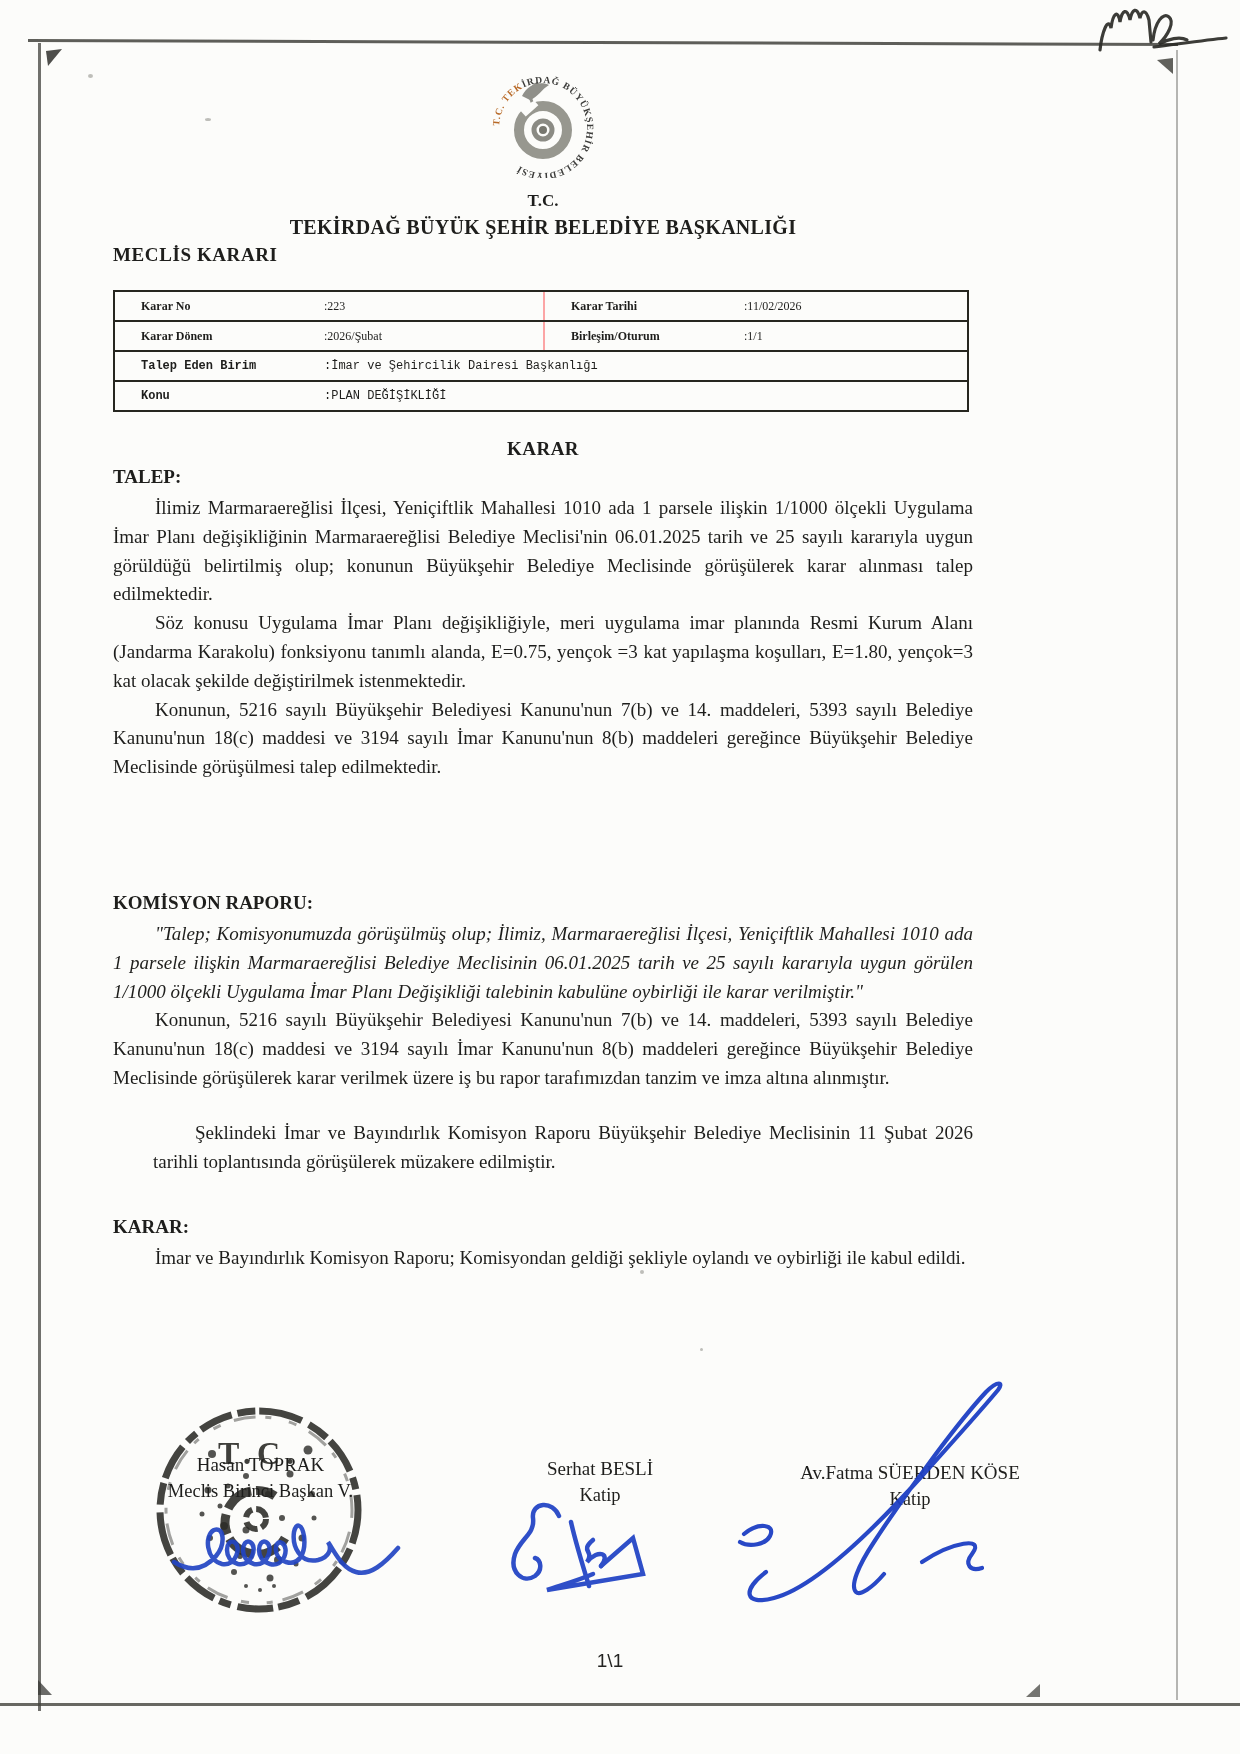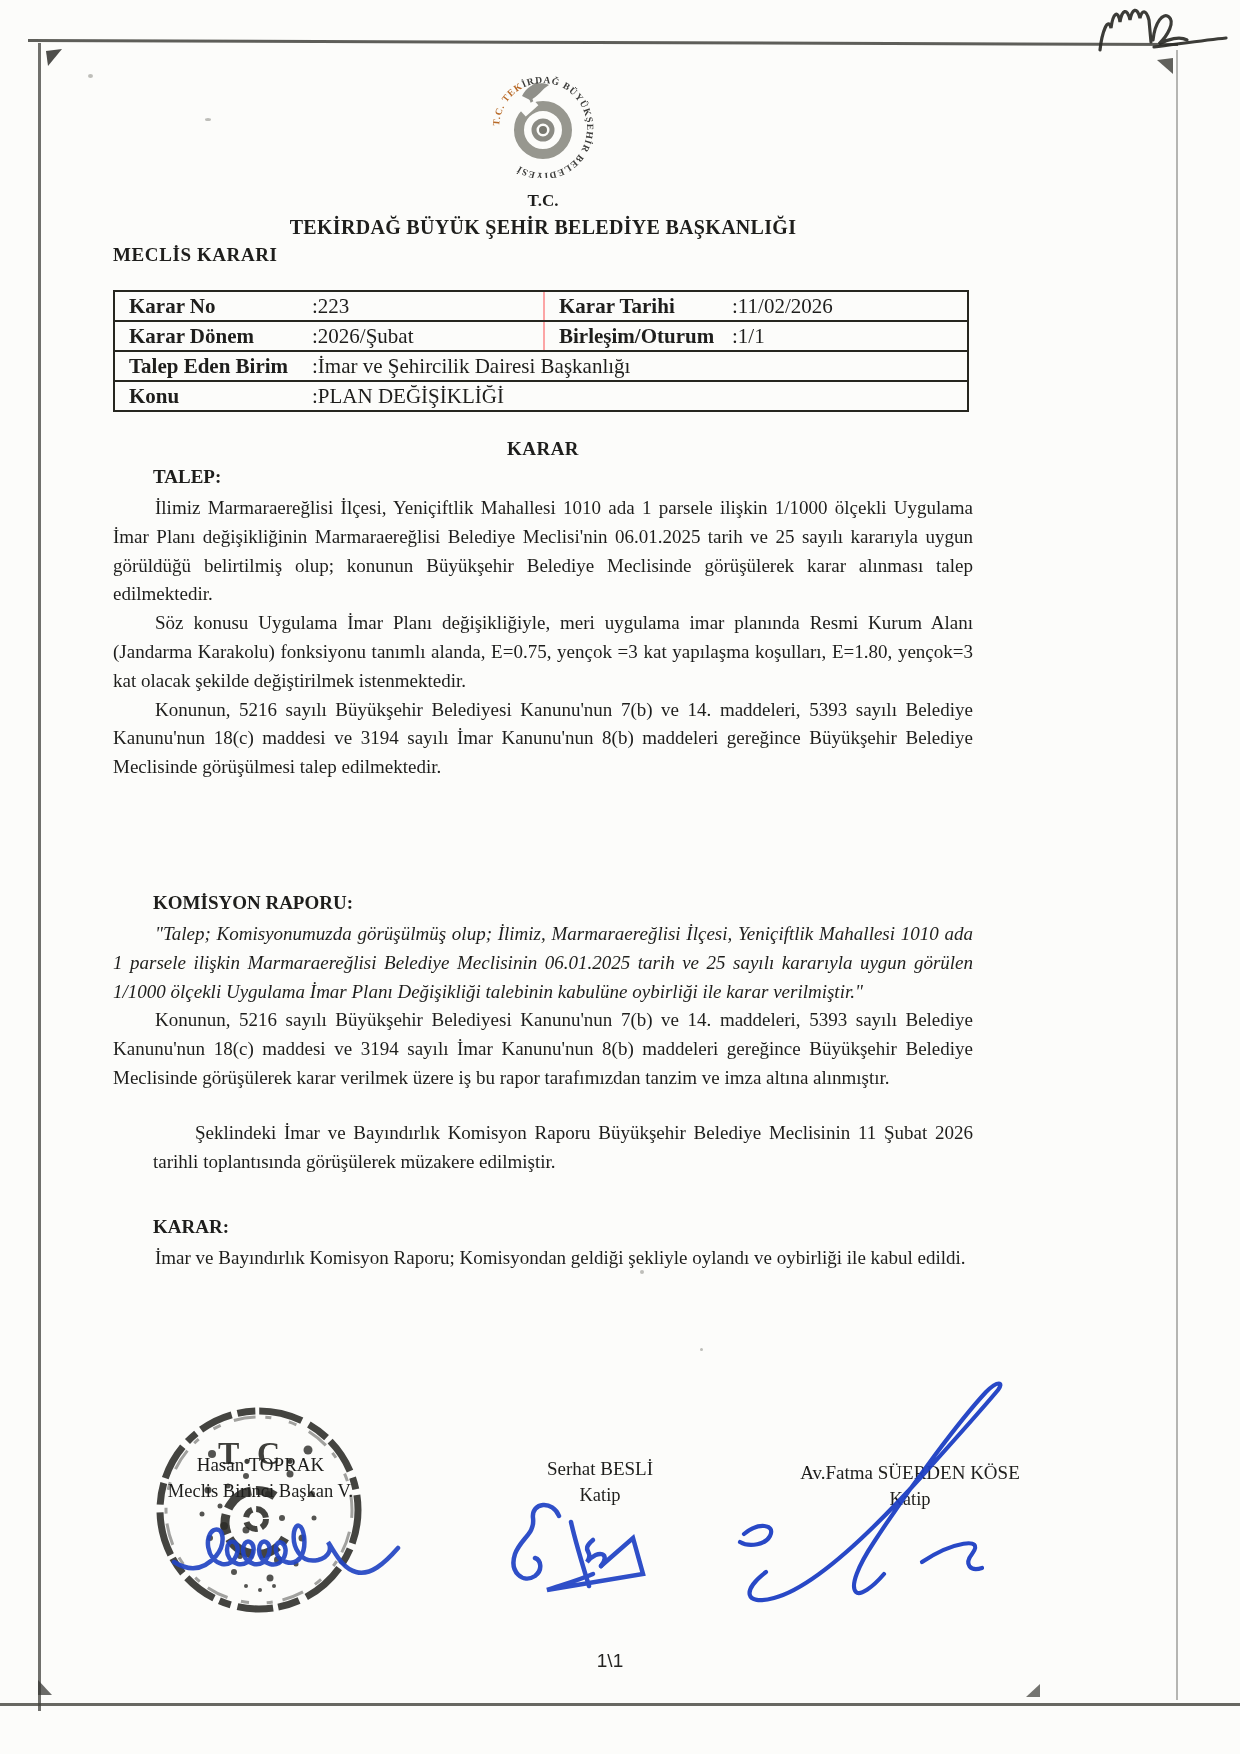--- a/index.html
+++ b/index.html
@@ -25,28 +25,28 @@
   .seal{display:block;margin:0 auto;}
   .tc-line{font-size:17px;font-weight:bold;text-align:center;margin-top:12px;line-height:22px;}
   .title2{font-size:20px;font-weight:bold;text-align:center;margin-top:2px;line-height:26px;letter-spacing:.3px;}
   .title3{font-size:19px;font-weight:bold;text-align:left;margin-top:2px;line-height:26px;letter-spacing:.6px;}
 
   
   .info-table{margin-top:22px;border:2px solid #26261f;width:856px;box-sizing:border-box;}
   .trow{display:grid;height:28px;border-bottom:2px solid #26261f;}
   .trow:last-child{border-bottom:none;}
   .trow.c4{grid-template-columns:183px 245px 175px 1fr;}
-  .trow.c2{grid-template-columns:183px 1fr;}
-  .tcell{display:flex;align-items:center;padding-left:14px;font-size:21px;white-space:nowrap;overflow:hidden;}
+  .trow.c2{grid-template-columns:183px 1fr;font-family:Liberation Mono, monospace;}
+  .tcell{display:flex;align-items:center;padding-left:26px;font-size:12px;white-space:nowrap;overflow:hidden;}
   .tcell.lab{font-weight:bold;}
   .tcell.mid{border-left:2px solid #fca5a5;}
 
   
   .h-center{text-align:center;font-weight:bold;font-size:19px;margin-top:26px;line-height:22px;letter-spacing:.5px;}
-  .h-left{font-weight:bold;font-size:19px;margin-top:6px;line-height:22px;margin-left:40px;}
+  .h-left{font-weight:bold;font-size:19px;margin-top:6px;line-height:22px;}
   .h-komisyon{margin-top:110px;}
   .h-karar2{margin-top:40px;}
   p.doc{margin:0;text-align:justify;text-indent:42px;font-size:19px;line-height:28.8px;}
   p.doc.first{margin-top:6px;}
   p.doc.gap{margin-top:26px;margin-left:40px;}
   p.doc.italic{font-style:italic;}
 
   
   .abs{position:absolute;}
   .sig-name-block{position:absolute;text-align:center;z-index:3;}

